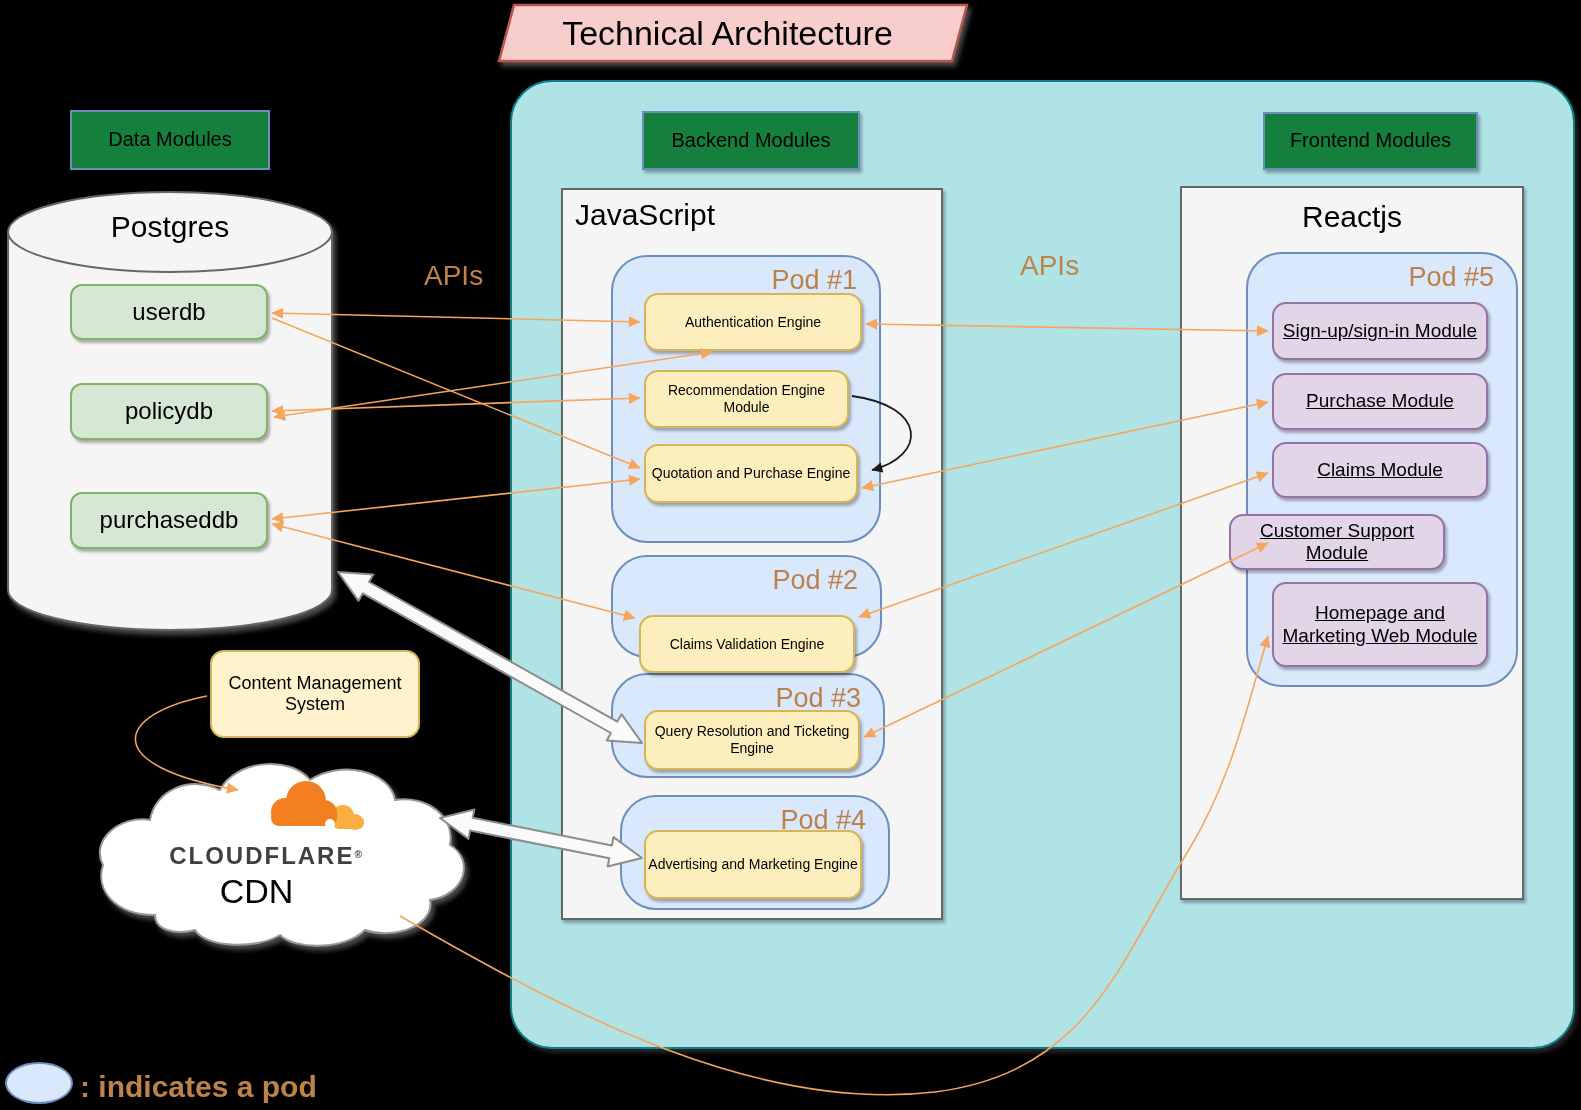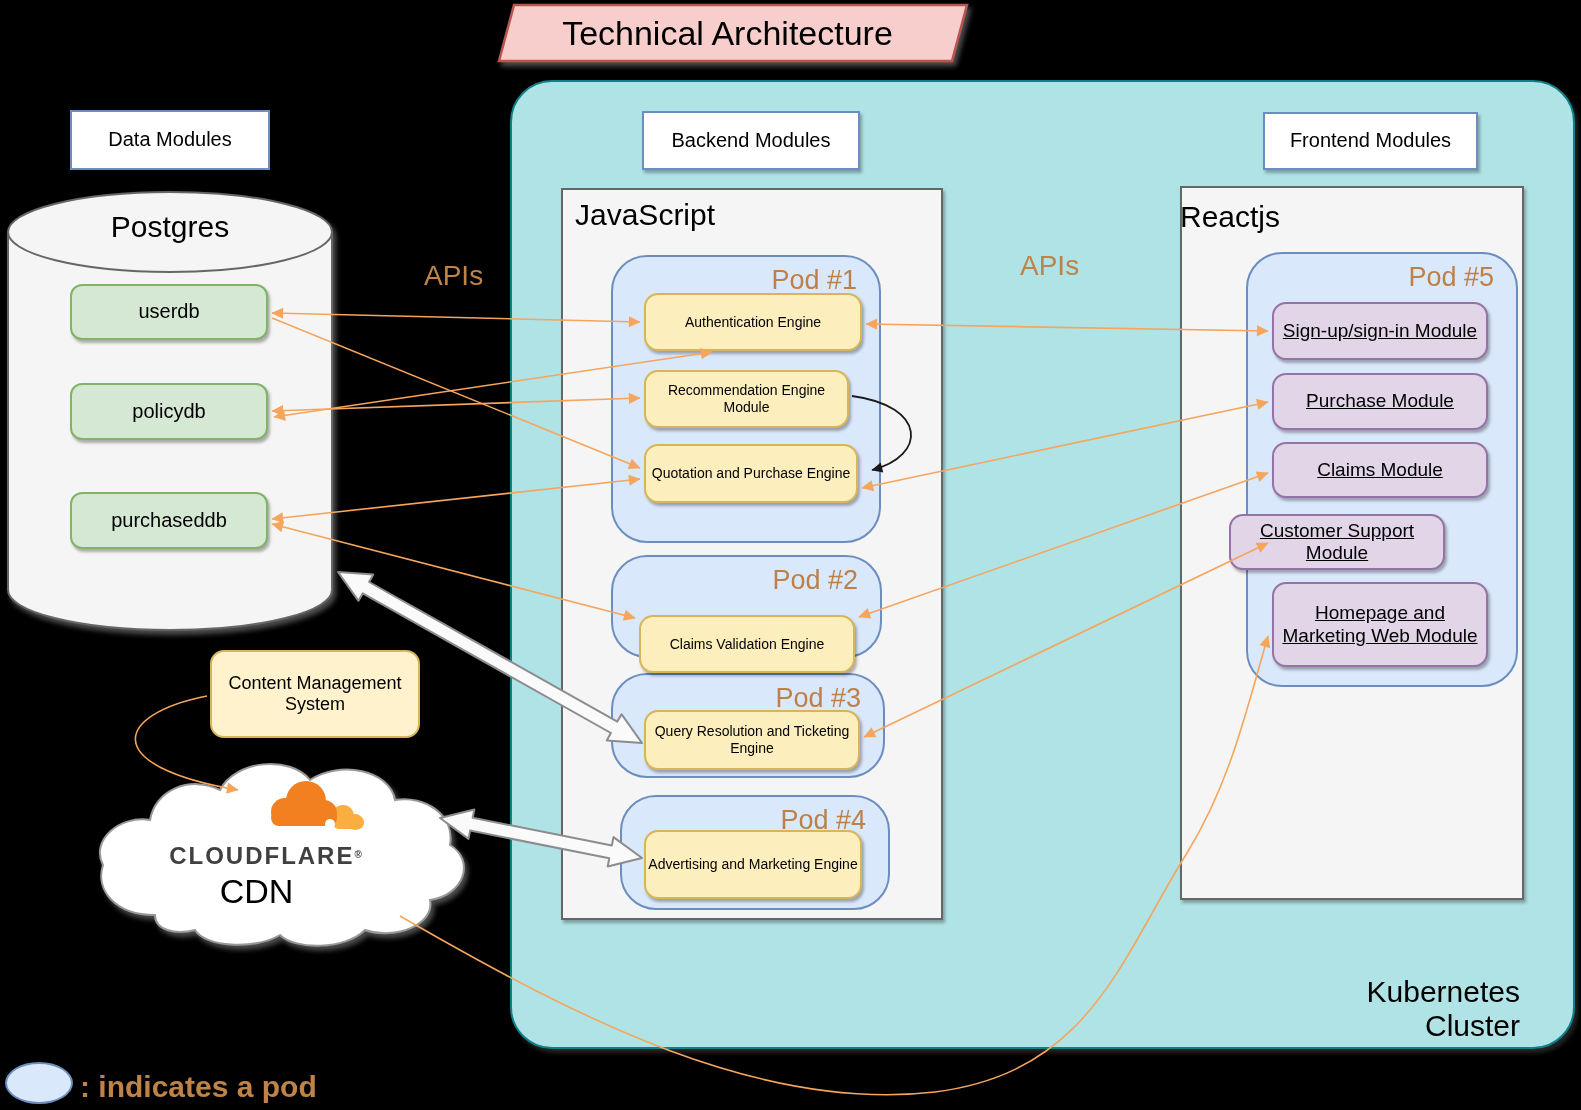--- a/index.html
+++ b/index.html
@@ -4,24 +4,24 @@
 <style>
   html,body{margin:0;padding:0;background:#000;}
   #canvas{position:relative;width:1581px;height:1110px;background:#000;overflow:hidden;
           font-family:"Liberation Sans",sans-serif;color:#000;}
   svg.layer{position:absolute;left:0;top:0;pointer-events:none;}
   .abs{position:absolute;box-sizing:border-box;}
   .ctr{display:flex;align-items:center;justify-content:center;text-align:center;line-height:1.18;}
   .shadow{box-shadow:2px 3px 3px rgba(0,0,0,.3);}
   .cluster{background:#b0e3e6;border:2px solid #0e8088;border-radius:42px;box-shadow:3px 4px 4px rgba(60,60,60,.6);}
   .graybox{background:#f5f5f5;border:2px solid #666;}
-  .bluebox{background:#ffffff;border:2px solid #6c8ebf;font-size:20px;}
+  .bluebox{background:#15803d;border:2px solid #6c8ebf;font-size:20px;}
   .pod{background:#dae8fc;border:2px solid #6c8ebf;border-radius:36px;}
   .podlabel{position:absolute;top:8px;right:22px;font-size:27px;color:#bd8048;}
-  .greenbox{background:#d5e8d4;border:2px solid #82b366;border-radius:12px;font-size:20px;}
+  .greenbox{background:#d5e8d4;border:2px solid #82b366;border-radius:12px;font-size:24px;}
   .yellowbox{background:#fdeebe;border:2px solid #d6b656;border-radius:14px;font-size:14px;}
   .purplebox{background:#e1d5e7;border:2px solid #9673a6;border-radius:14px;font-size:19px;text-decoration:underline;}
   .cmsbox{background:#fff2cc;border:2px solid #d6b656;border-radius:14px;font-size:18px;}
   .bigname{font-size:30px;}
   .apis{font-size:28px;color:#bf8348;}
   .legend-ellipse{background:#dae8fc;border:2px solid #6c8ebf;border-radius:50%;}
   .legend-text{font-size:30px;font-weight:600;color:#bf8348;}
   .cf-brand{font-size:24px;font-weight:bold;letter-spacing:2px;color:#404041;}
   .cf-reg{font-size:10px;vertical-align:super;font-weight:bold;color:#404041;}
   .cf-cdn{font-size:34px;}
@@ -66,21 +66,20 @@
           <circle cx="324" cy="813" r="13"></circle>
         <rect x="271" y="810" width="66" height="16" rx="8"></rect>
       </g>
       <circle cx="330" cy="824" r="5" fill="#fff"></circle>
     </g>
   </svg>
 
   <div class="abs ctr title-text" style="left:490px;top:8px;width:475px;height:50px;z-index:2">Technical Architecture</div>
 
   <div class="abs cluster" style="left:510px;top:80px;width:1065px;height:969px;z-index:2"></div>
-  <div class="abs bigname" style="left:1270px;top:975px;width:250px;text-align:right;z-index:3">Kubernetes Cluster</div>
 
   <div class="abs ctr bluebox shadow" style="left:70px;top:110px;width:200px;height:60px;z-index:3">Data Modules</div>
   <div class="abs ctr bluebox shadow" style="left:642px;top:111px;width:218px;height:59px;z-index:3">Backend Modules</div>
   <div class="abs ctr bluebox shadow" style="left:1263px;top:112px;width:215px;height:58px;z-index:3">Frontend Modules</div>
 
   <div class="abs bigname" style="left:0px;top:210px;width:340px;text-align:center;z-index:3">Postgres</div>
   <div class="abs ctr greenbox shadow" style="left:70px;top:284px;width:198px;height:56px;z-index:3">userdb</div>
   <div class="abs ctr greenbox shadow" style="left:70px;top:383px;width:198px;height:57px;z-index:3">policydb</div>
   <div class="abs ctr greenbox shadow" style="left:70px;top:492px;width:198px;height:57px;z-index:3">purchaseddb</div>
 
@@ -103,21 +102,21 @@
     <div class="podlabel">Pod #3</div>
   </div>
   <div class="abs ctr yellowbox shadow" style="left:644px;top:710px;width:216px;height:60px;z-index:5">Query Resolution and Ticketing Engine</div>
 
   <div class="abs pod" style="left:620px;top:795px;width:270px;height:115px;z-index:4">
     <div class="podlabel">Pod #4</div>
   </div>
   <div class="abs ctr yellowbox shadow" style="left:644px;top:830px;width:218px;height:69px;z-index:5">Advertising and Marketing Engine</div>
 
   <div class="abs graybox shadow" style="left:1180px;top:186px;width:344px;height:714px;z-index:3"></div>
-  <div class="abs bigname" style="left:1180px;top:200px;width:344px;text-align:left;z-index:4">Reactjs</div>
+  <div class="abs bigname" style="left:1180px;top:200px;width:344px;text-align:center;z-index:4">Reactjs</div>
 
   <div class="abs pod" style="left:1246px;top:252px;width:272px;height:435px;z-index:4">
     <div class="podlabel">Pod #5</div>
   </div>
   <div class="abs ctr purplebox shadow" style="left:1272px;top:302px;width:216px;height:58px;z-index:5">Sign-up/sign-in Module</div>
   <div class="abs ctr purplebox shadow" style="left:1272px;top:373px;width:216px;height:57px;z-index:5">Purchase Module</div>
   <div class="abs ctr purplebox shadow" style="left:1272px;top:442px;width:216px;height:56px;z-index:5">Claims Module</div>
   <div class="abs ctr purplebox shadow" style="left:1229px;top:514px;width:216px;height:56px;z-index:5">Customer Support Module</div>
   <div class="abs ctr purplebox shadow" style="left:1272px;top:582px;width:216px;height:85px;z-index:5">Homepage and Marketing Web Module</div>
 

